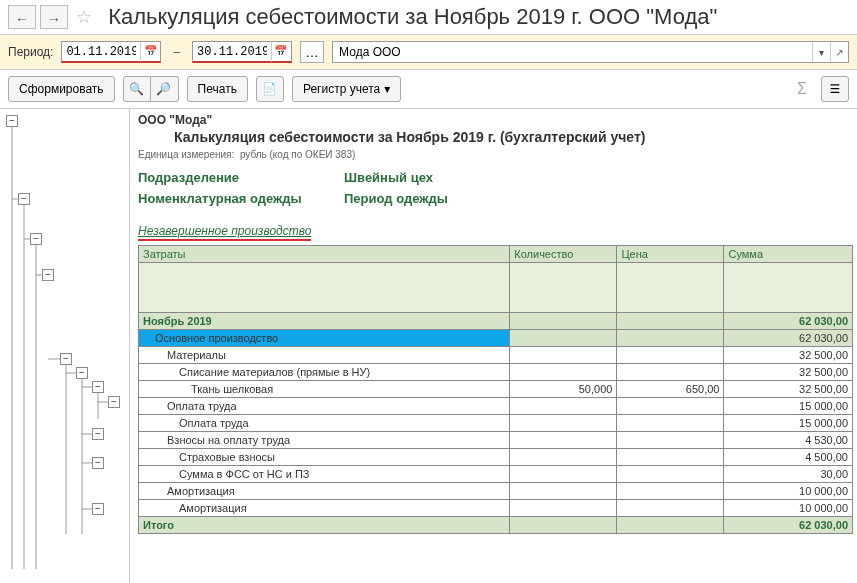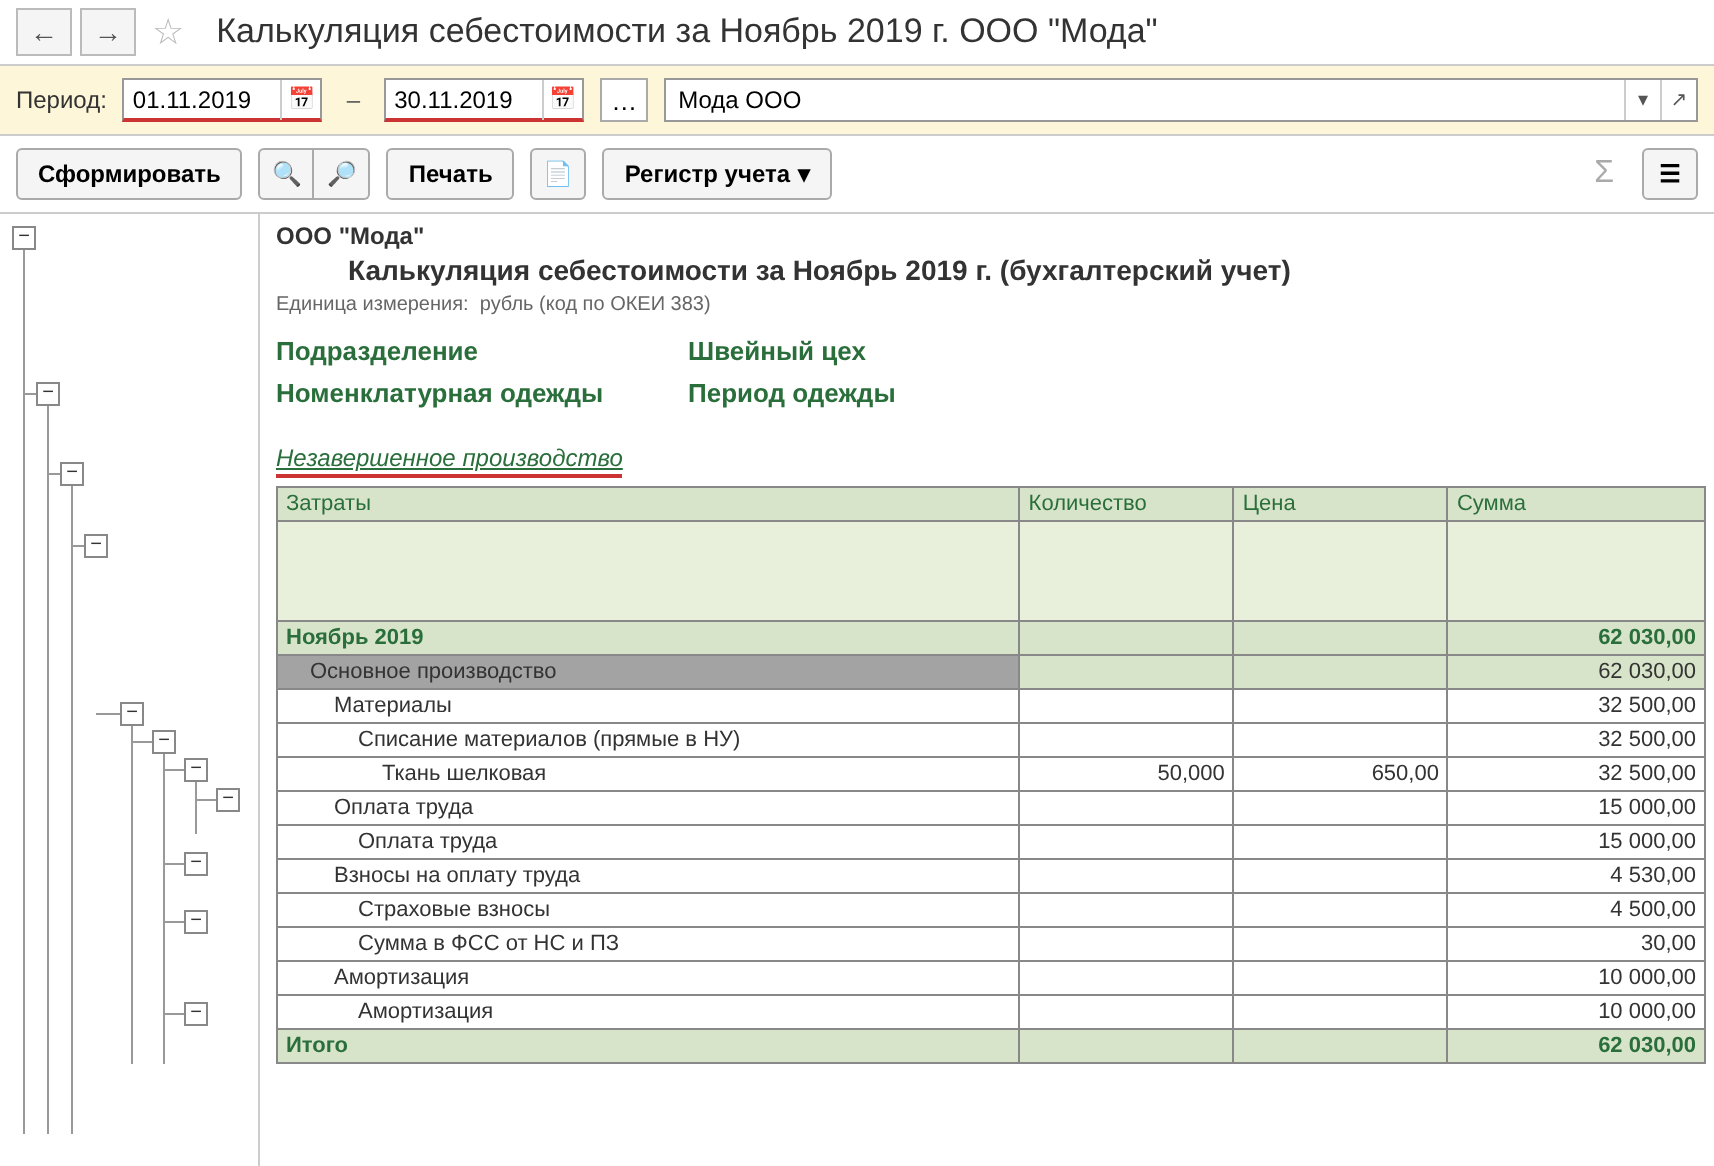--- a/index.html
+++ b/index.html
@@ -23,21 +23,21 @@
     border: 1px solid #bbb;
     background: #f5f5f5;
     display: inline-flex;
     align-items: center;
     justify-content: center;
     cursor: pointer;
     font-size: 14px;
     color: #555;
   }
   .title {
-    font-size: 17px;
+    font-size: 22px;
     margin-left: 8px;
   }
   .star-icon { color: #bbb; font-size: 18px; margin: 0 4px; }
 
   .period-bar {
     display: flex;
     align-items: center;
     padding: 6px 8px;
     gap: 8px;
     background: #fdf6d9;
@@ -51,20 +51,21 @@
     background: #fff;
     height: 22px;
     border-bottom: 2px solid #c33;
   }
   .date-input input {
     border: none;
     outline: none;
     width: 78px;
     font-size: 12px;
     padding: 2px 4px;
+    font-family: Liberation Mono, monospace;
   }
   .cal-btn {
     width: 20px; height: 20px;
     border-left: 1px solid #ccc;
     display: flex;
     align-items: center;
     justify-content: center;
     font-size: 11px;
     cursor: pointer;
     color: #666;
@@ -116,21 +117,20 @@
     height: 26px;
     padding: 0 10px;
     border: 1px solid #aaa;
     border-radius: 3px;
     background: #f5f5f5;
     display: inline-flex;
     align-items: center;
     cursor: pointer;
     font-size: 12px;
     gap: 4px;
-    font-weight: bold;
   }
   .btn.icon { width: 28px; padding: 0; justify-content: center; }
   .btn-group { display: flex; }
   .btn-group .btn:first-child { border-radius: 3px 0 0 3px; }
   .btn-group .btn:last-child  { border-radius: 0 3px 3px 0; border-left: none; }
   .flex-spacer { flex: 1; }
   .sigma { color: #aaa; font-size: 16px; padding: 0 6px; }
 
   .content {
     display: flex;
@@ -311,21 +311,21 @@
             <td></td>
             <td></td>
           </tr>
       <tr class="month-row">
         <td>Ноябрь 2019</td>
             <td></td>
             <td></td>
             <td class="num">62 030,00</td>
       </tr>
       <tr>
-        <td class="ind1" style="background:#a3a3a3">Основное производство</td>
+        <td class="ind1" style="background:#0ea5e9">Основное производство</td>
             <td style="background:#d8e4c9"></td>
             <td style="background:#d8e4c9"></td>
             <td class="num" style="background:#d8e4c9">62 030,00</td>
       </tr>
       <tr>
         <td class="ind2">Материалы</td>
             <td></td>
             <td></td>
             <td class="num">32 500,00</td>
       </tr>

